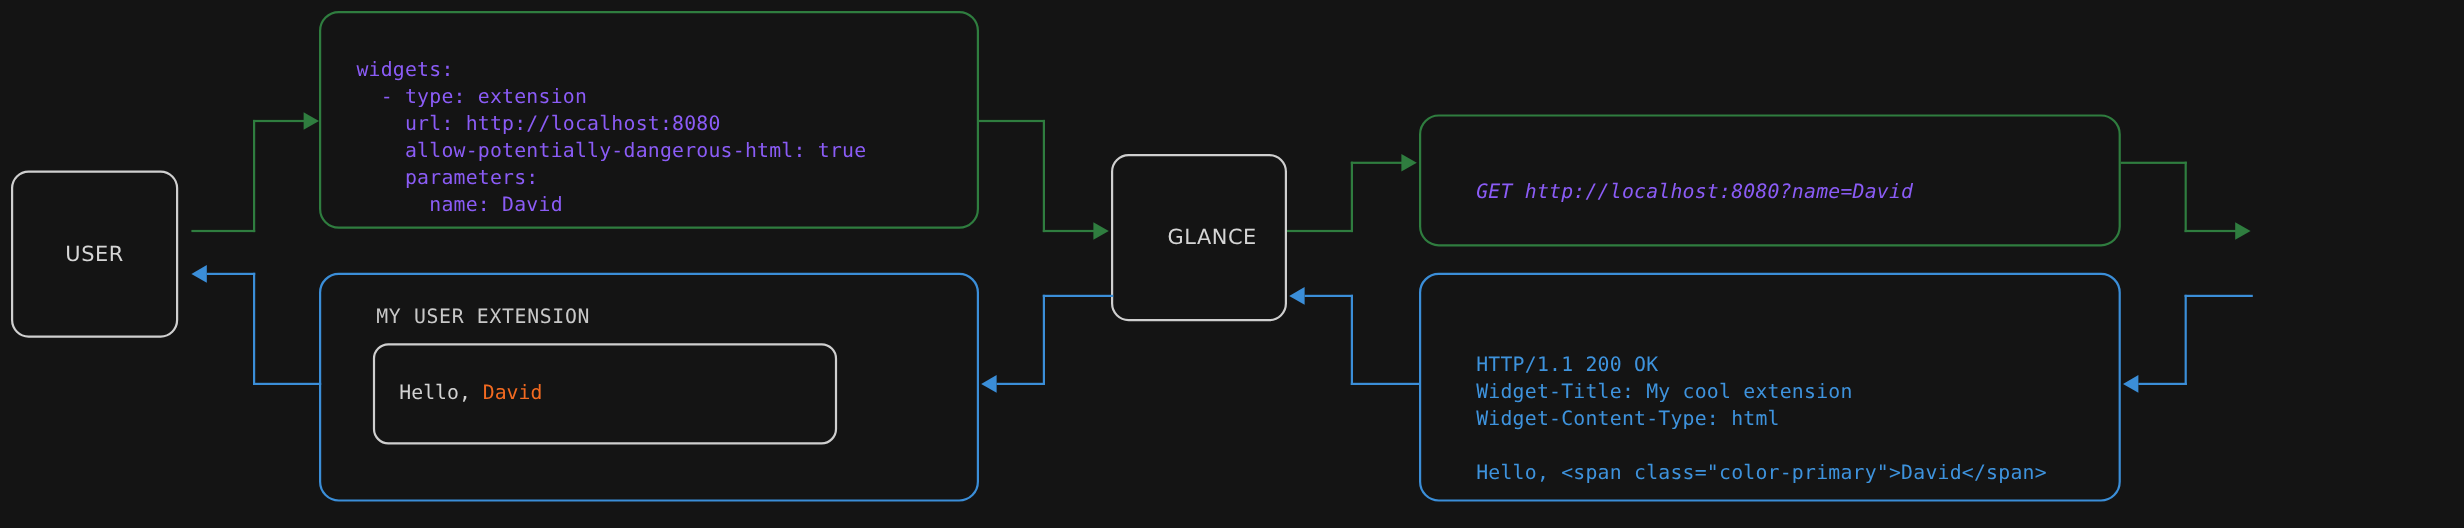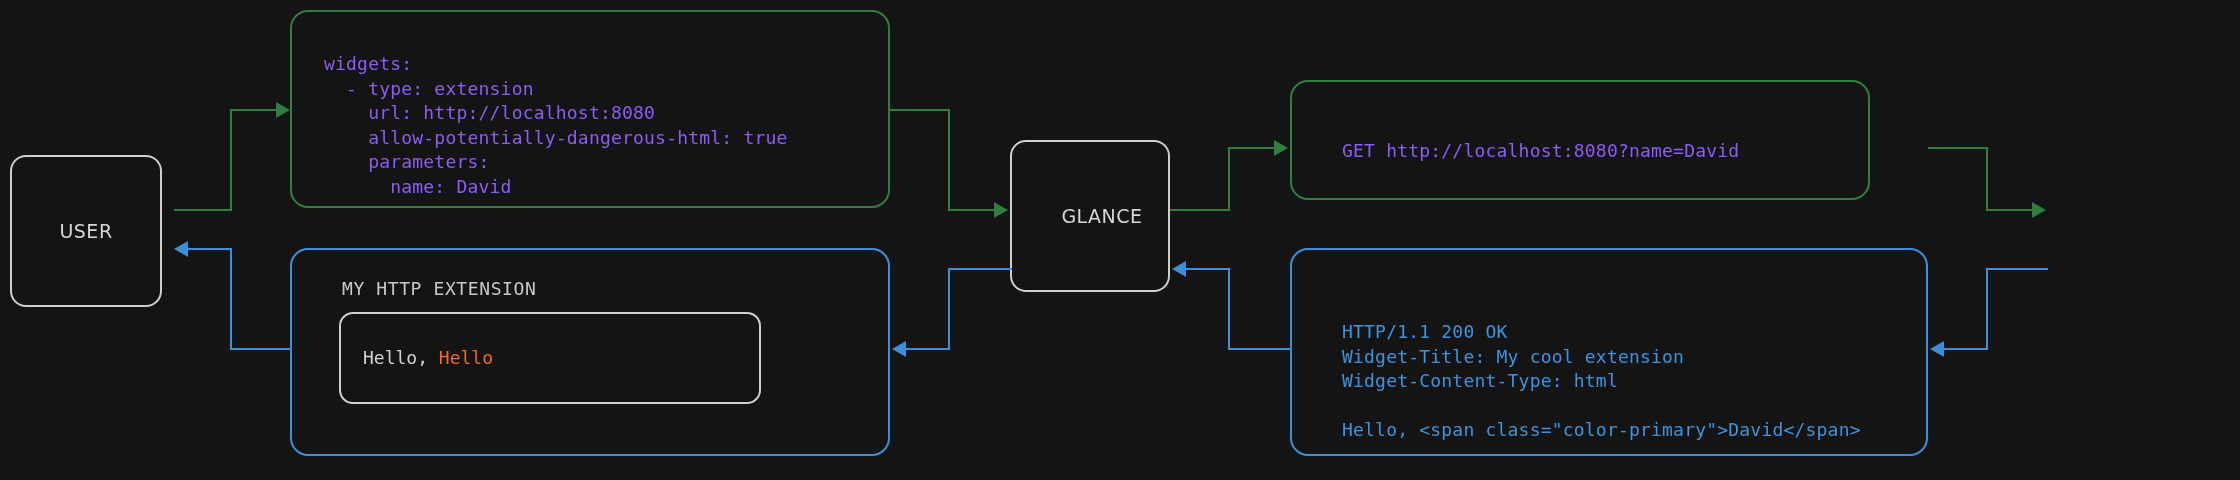--- a/index.html
+++ b/index.html
@@ -57,21 +57,21 @@
     font-size: 18px;
     line-height: 24.5px;
     letter-spacing: 0.2px;
   }
   .code.green { color: #8b5cf6; }
   .code.blue  { color: #3e93dd; margin-top: 32px; }
 
   #panel-yaml    { left: 290px;  top: 10px;  width: 600px; height: 198px; }
   #yaml-code     { left: 32px;   top: 22px; }
 
-  #panel-request { left: 1290px; top: 80px;  width: 580px; height: 120px; }
+  #panel-request { left: 1290px; top: 104px;  width: 638px; height: 120px; font-style: italic; }
   #request-code  { left: 50px;   top: 39px; }
 
   #panel-response{ left: 1290px; top: 248px; width: 638px; height: 208px; }
   #response-code { left: 50px;   top: 38px; }
 
   
   #panel-widget  { left: 290px;  top: 248px; width: 600px; height: 208px; }
   #widget-title {
     position: absolute;
     left: 50px;
@@ -154,23 +154,23 @@
 
   <div class="panel blue" id="panel-response">
     <pre class="code blue" id="response-code">HTTP/1.1 200 OK
 Widget-Title: My cool extension
 Widget-Content-Type: html
 
 Hello, &lt;span class="color-primary"&gt;David&lt;/span&gt;</pre>
   </div>
 
   <div class="panel blue" id="panel-widget">
-    <div id="widget-title">MY HTTP EXTENSION</div>
+    <div id="widget-title">MY USER EXTENSION</div>
     <div id="widget-body">
-      <div id="widget-greeting"><span class="plain">Hello, </span><span class="accent">Hello</span></div>
+      <div id="widget-greeting"><span class="plain">Hello, </span><span class="accent">David</span></div>
     </div>
   </div>
 
   <div class="seg" style="left:174px; top:209px; width:58px; height:2px;"></div>
   <div class="seg" style="left:230px; top:109px; width:2px; height:102px;"></div>
   <div class="seg" style="left:230px; top:109px; width:48px; height:2px;"></div>
   <div class="arrow right" style="left:276px; top:102px;"></div>
 
   <div class="seg" style="left:890px; top:109px; width:60px; height:2px;"></div>
   <div class="seg" style="left:948px; top:109px; width:2px; height:102px;"></div>

